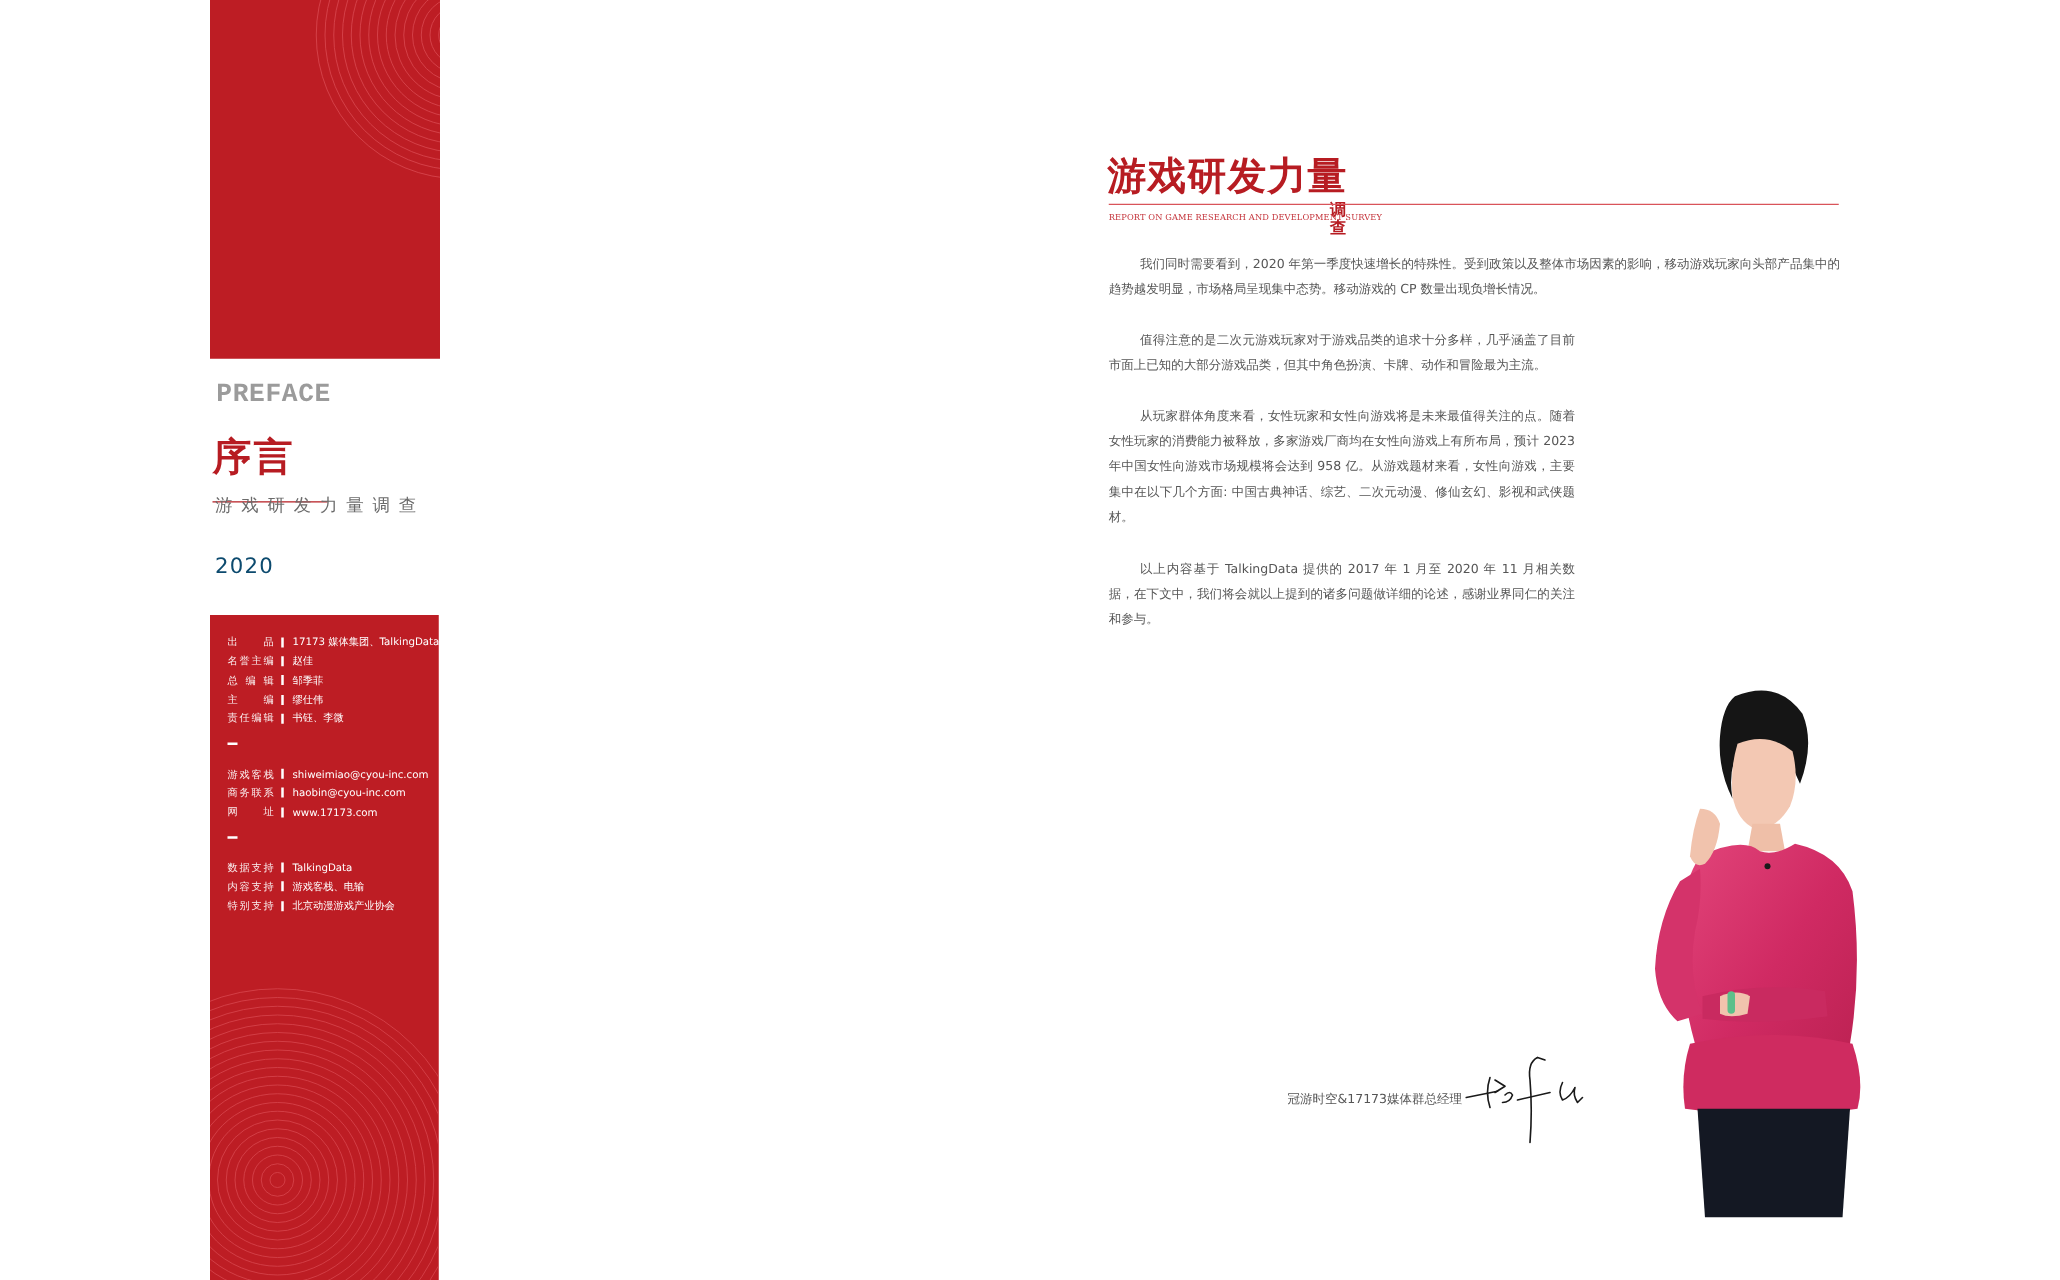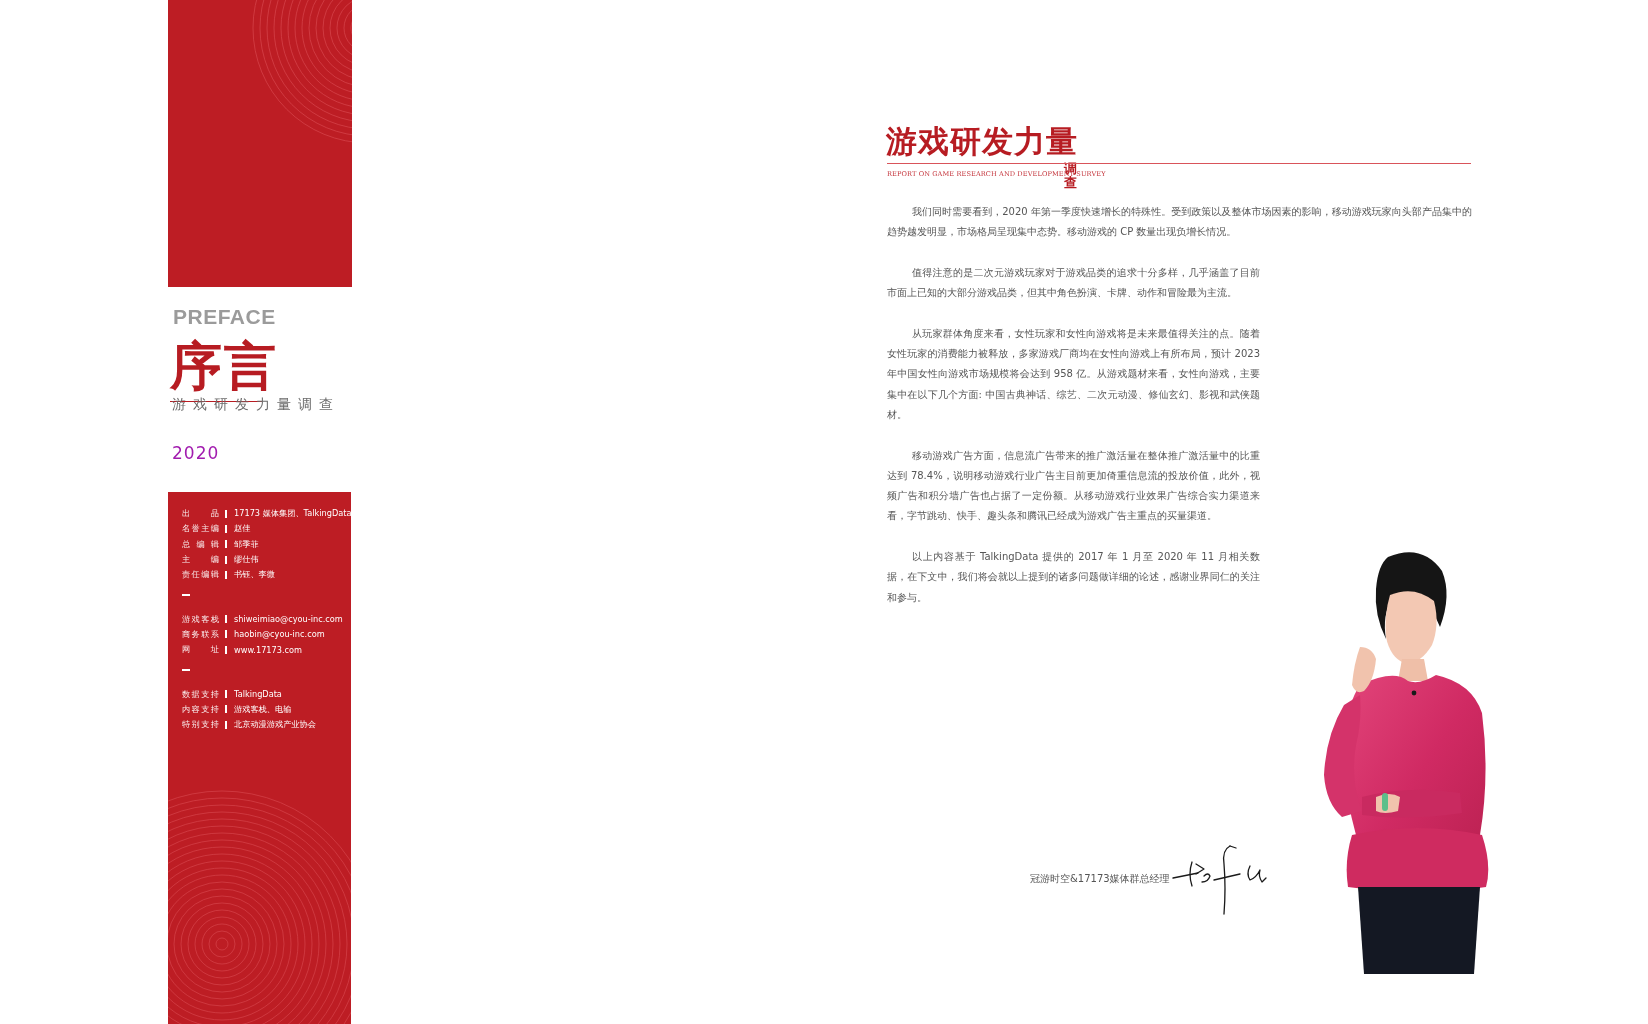--- a/index.html
+++ b/index.html
@@ -11,38 +11,38 @@
     background: #bd1d24; overflow: hidden;
   }
   .red-bottom {
     position: absolute; left: 168px; top: 492px; width: 183px; height: 532px;
     background: #bd1d24; overflow: hidden;
   }
   .rings { position: absolute; left: 0; top: 0; width: 100%; height: 100%; }
 
   .preface-en {
     position: absolute; left: 173px; top: 305px;
-    font-family: Liberation Sans, sans-serif; font-weight: bold;
+    font-family: Liberation Mono, monospace; font-weight: bold;
     font-size: 21px; letter-spacing: 0.5px; color: #9b9b9b;
   }
   .preface-cn {
     position: absolute; left: 170px; top: 336px;
     font-family: "DejaVu Serif", "Liberation Serif", serif; font-weight: bold;
-    font-size: 52px; letter-spacing: 2px; color: #b71c22; line-height: 60px;
+    font-size: 31px; letter-spacing: 2px; color: #b71c22; line-height: 60px;
   }
   .preface-rule {
     position: absolute; left: 170px; top: 401px; width: 92px; height: 1px; background: #b71c22;
   }
   .survey-name {
     position: absolute; left: 172px; top: 396px;
     font-size: 14px; letter-spacing: 7px; color: #6b6b6b;
   }
   .survey-year {
     position: absolute; left: 172px; top: 443px;
-    font-size: 17px; letter-spacing: 1px; color: #a21caf;
+    font-size: 17px; letter-spacing: 1px; color: #0c4a6e;
   }
 
   .credits { position: absolute; left: 182px; top: 506px; width: 170px; }
   .credit-group { margin-bottom: 0; }
   .credit-row {
     display: flex; align-items: center; height: 15.3px;
     font-size: 8.2px; color: #ffffff; white-space: nowrap;
   }
   .credit-label { width: 38px; letter-spacing: 1px; opacity: 0.92; text-align: justify; text-align-last: justify; }
   .credit-bar { width: 2px; height: 8px; background: #ffffff; margin: 0 7px 0 5px; }
@@ -223,21 +223,20 @@
     <span>查</span>
   </span>
 </div>
 <div class="title-rule"></div>
 <div class="title-en">REPORT ON GAME RESEARCH AND DEVELOPMENT SURVEY</div>
 
 <div class="body-text">
   <p>我们同时需要看到，2020 年第一季度快速增长的特殊性。受到政策以及整体市场因素的影响，移动游戏玩家向头部产品集中的趋势越发明显，市场格局呈现集中态势。移动游戏的 CP 数量出现负增长情况。</p>
   <p class="narrow">值得注意的是二次元游戏玩家对于游戏品类的追求十分多样，几乎涵盖了目前市面上已知的大部分游戏品类，但其中角色扮演、卡牌、动作和冒险最为主流。</p>
   <p class="narrow">从玩家群体角度来看，女性玩家和女性向游戏将是未来最值得关注的点。随着女性玩家的消费能力被释放，多家游戏厂商均在女性向游戏上有所布局，预计 2023 年中国女性向游戏市场规模将会达到 958 亿。从游戏题材来看，女性向游戏，主要集中在以下几个方面: 中国古典神话、综艺、二次元动漫、修仙玄幻、影视和武侠题材。</p>
-  <p class="narrow">移动游戏广告方面，信息流广告带来的推广激活量在整体推广激活量中的比重达到 78.4%，说明移动游戏行业广告主目前更加倚重信息流的投放价值，此外，视频广告和积分墙广告也占据了一定份额。从移动游戏行业效果广告综合实力渠道来看，字节跳动、快手、趣头条和腾讯已经成为游戏广告主重点的买量渠道。</p>
   <p class="narrow">以上内容基于 TalkingData 提供的 2017 年 1 月至 2020 年 11 月相关数据，在下文中，我们将会就以上提到的诸多问题做详细的论述，感谢业界同仁的关注和参与。</p>
 </div>
 
 <div class="signature-line">冠游时空&amp;17173媒体群总经理</div>
 <svg class="signature" viewBox="0 0 105 80">
   <g fill="none" stroke="#1a1a1a" stroke-width="1.3" stroke-linecap="round" stroke-linejoin="round">
     <path d="M3 38 L28 33"></path>
     <path d="M22 22 Q18 34 22 46"></path>
     <path d="M26 24 L34 29 L26 34"></path>
     <path d="M34 36 q4 -4 6 0 q-2 6 -8 6"></path>

